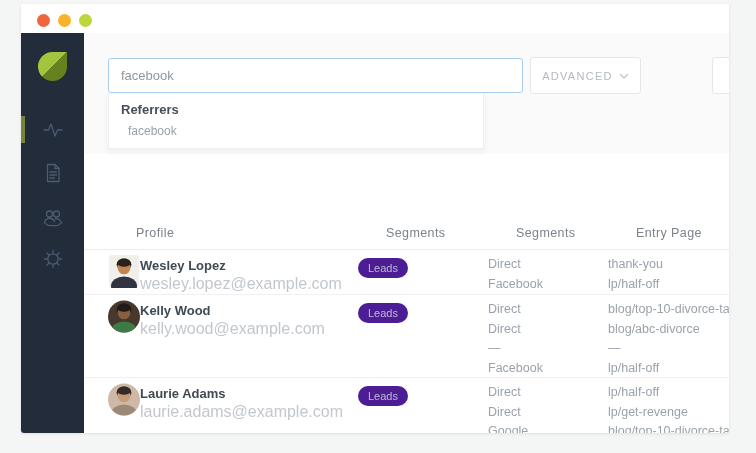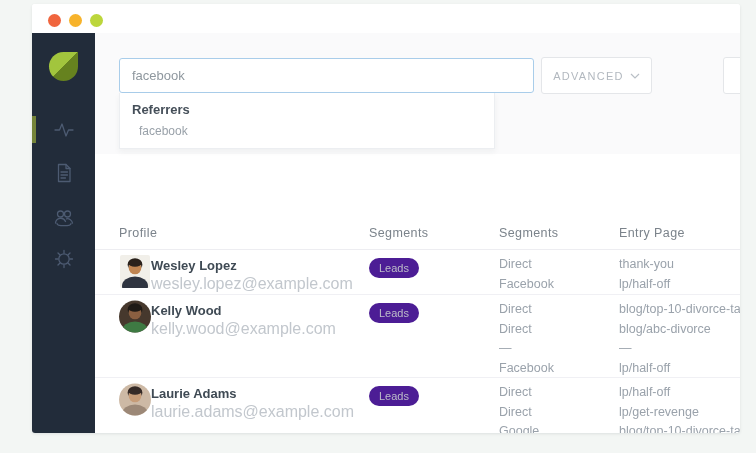--- a/index.html
+++ b/index.html
@@ -3,21 +3,21 @@
 <meta charset="utf-8">
 <style>
   html,body{margin:0;padding:0;}
   body{
     width:756px;height:453px;position:relative;overflow:hidden;
     background:#f3f6f4;
     font-family:"Liberation Sans","DejaVu Sans",sans-serif;
     -webkit-font-smoothing:antialiased;
   }
   .window{
-    position:absolute;left:32px;top:4px;width:708px;height:429px;
+    position:absolute;left:21px;top:4px;width:708px;height:429px;
     background:#fff;border-radius:3px;overflow:hidden;
     box-shadow:0 1px 3px rgba(30,40,50,.10);
   }
   
   .titlebar{position:relative;height:29px;background:#fff;}
   .dot{position:absolute;top:10px;width:13px;height:13px;border-radius:50%;cursor:pointer;}
   .dot1{left:16px;background:#f0653e}
   .dot2{left:37px;background:#f7b32b}
   .dot3{left:58px;background:#bcd63c}
   
@@ -60,21 +60,21 @@
   }
   .dd-g{margin:9px 0 0 12px;font-size:13px;font-weight:bold;color:#454f59;}
   .dd-i{margin:7px 0 0 19px;font-size:12px;color:#99a1a9;cursor:pointer;}
   
   .tablewrap{position:absolute;top:121px;left:0;right:0;bottom:0;overflow:hidden;background:#fff;}
   .thead{
     display:grid;grid-template-columns:250px 130px 120px 1fr;
     margin-top:42px;height:54px;box-sizing:border-box;padding-left:24px;
     align-items:end;border-bottom:1px solid #ededf1;
   }
-  .th{font-size:12.5px;color:#7b838b;letter-spacing:.4px;padding-bottom:9px;}
+  .th{font-size:12.5px;color:#7b838b;letter-spacing:.4px;padding-bottom:9px;margin-left:28px;}
   .row{
     display:grid;grid-template-columns:250px 130px 120px 1fr;
     padding-left:24px;box-sizing:border-box;border-bottom:1px solid #f0f0f4;cursor:pointer;
   }
   .r0{height:45px}.r1{height:83px}.r2{border-bottom:none}
   .cell{padding-top:7px;overflow:hidden;}
   .cell-prof{display:flex;padding-top:5px;overflow:hidden;}
   .avatar{width:32px;height:33px;flex:none;}
   .pname{font-size:13px;font-weight:bold;color:#3f4a54;margin-top:3px;}
   .pemail{font-size:16px;color:#c2c7cd;margin-top:2px;}

